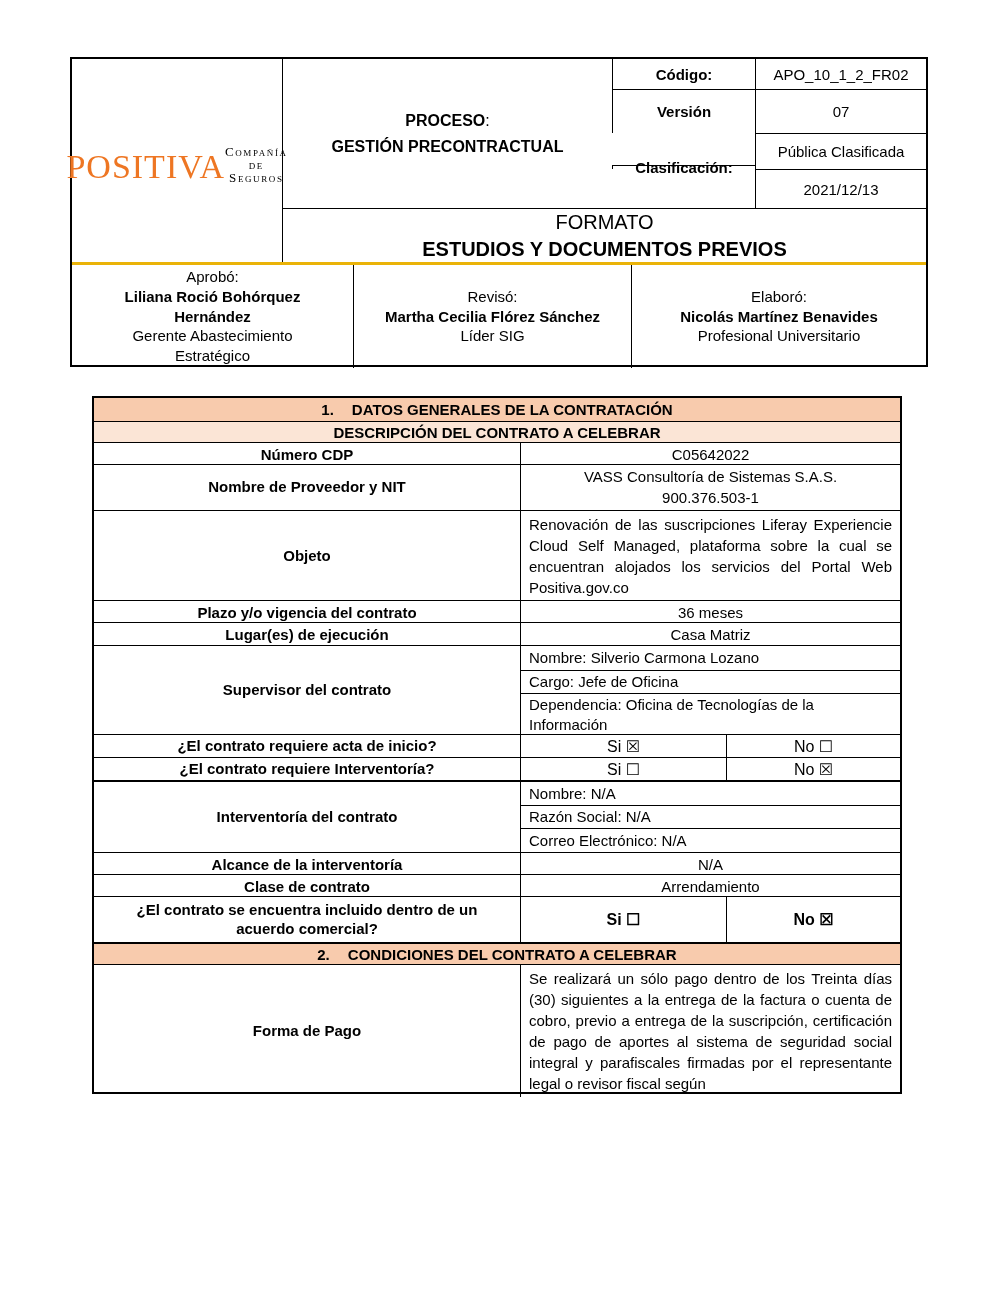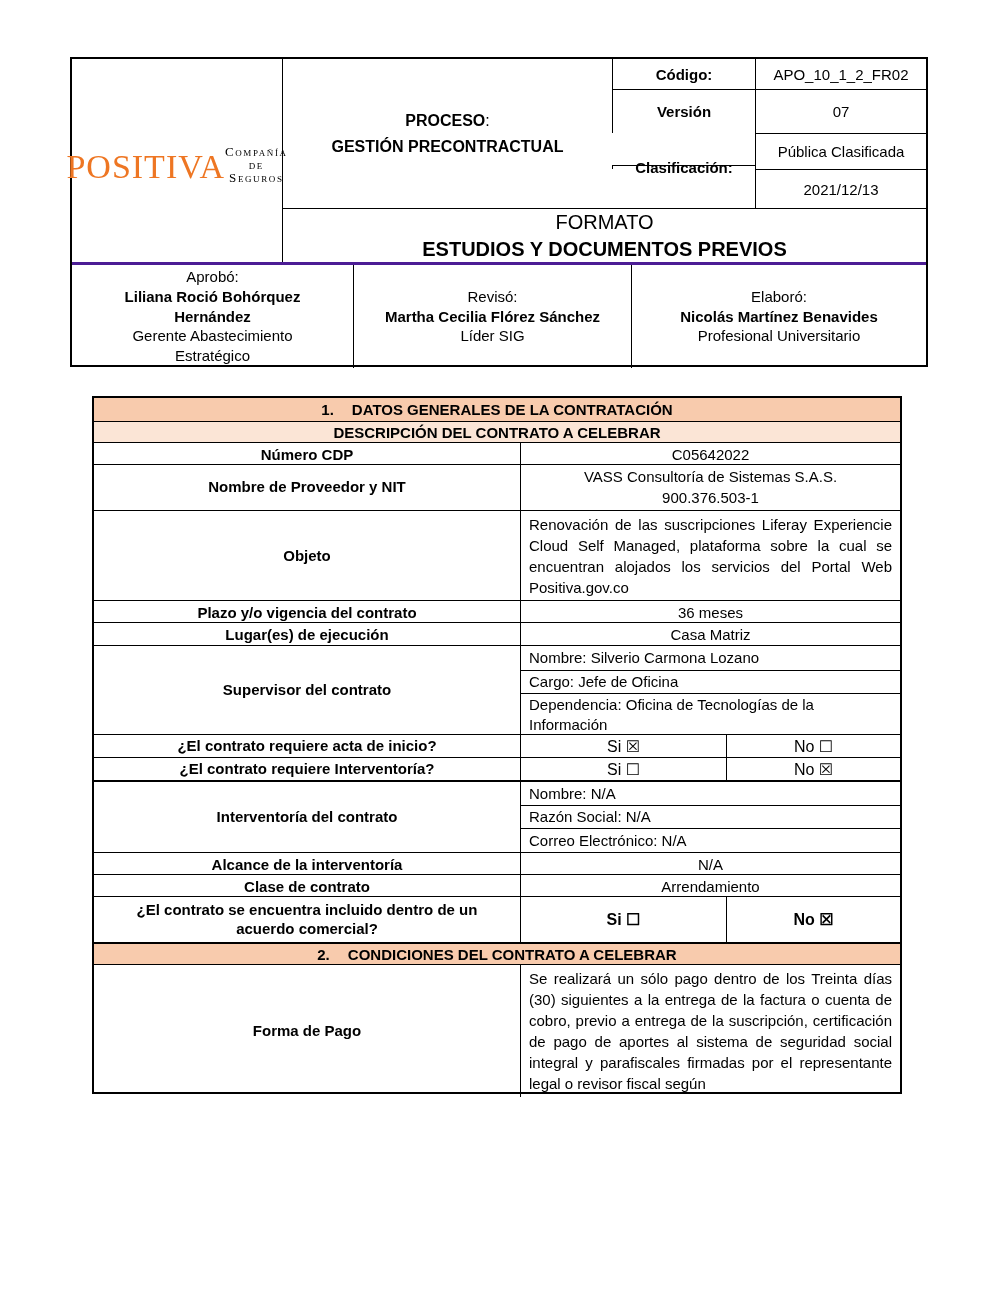--- a/index.html
+++ b/index.html
@@ -28,21 +28,21 @@
   .proceso-cell{grid-column:2;grid-row:1/5;flex-direction:column;gap:8px;font-size:16px;}
   .proceso-line1{font-weight:700;}
   .proceso-line1 .colon{font-weight:400;}
   .proceso-line2{font-weight:700;}
   .meta-label{font-weight:700;font-size:15px;}
   .meta-value{font-size:15px;}
   .formato-cell{grid-column:2/5;grid-row:5;flex-direction:column;font-size:20px;line-height:1.35;}
   .formato-title{font-weight:700;}
   .sig-row{
     display:grid;grid-template-columns:281px 278px 1fr;
-    border-top:3px solid #4c1d95;height:100px;
+    border-top:3px solid #eab308;height:100px;
   }
   .sig-cell{box-sizing:border-box;display:flex;flex-direction:column;align-items:center;justify-content:center;
     text-align:center;font-size:15px;line-height:1.32;padding:2px 28px;}
   .sig-cell .name{font-weight:700;}
   
   .main-table{
     position:absolute;left:92px;top:396px;width:810px;box-sizing:border-box;
     border:2px solid #000;font-size:15px;
   }
   .row{display:grid;grid-template-columns:426px 1fr;box-sizing:border-box;border-top:1px solid #000;}

